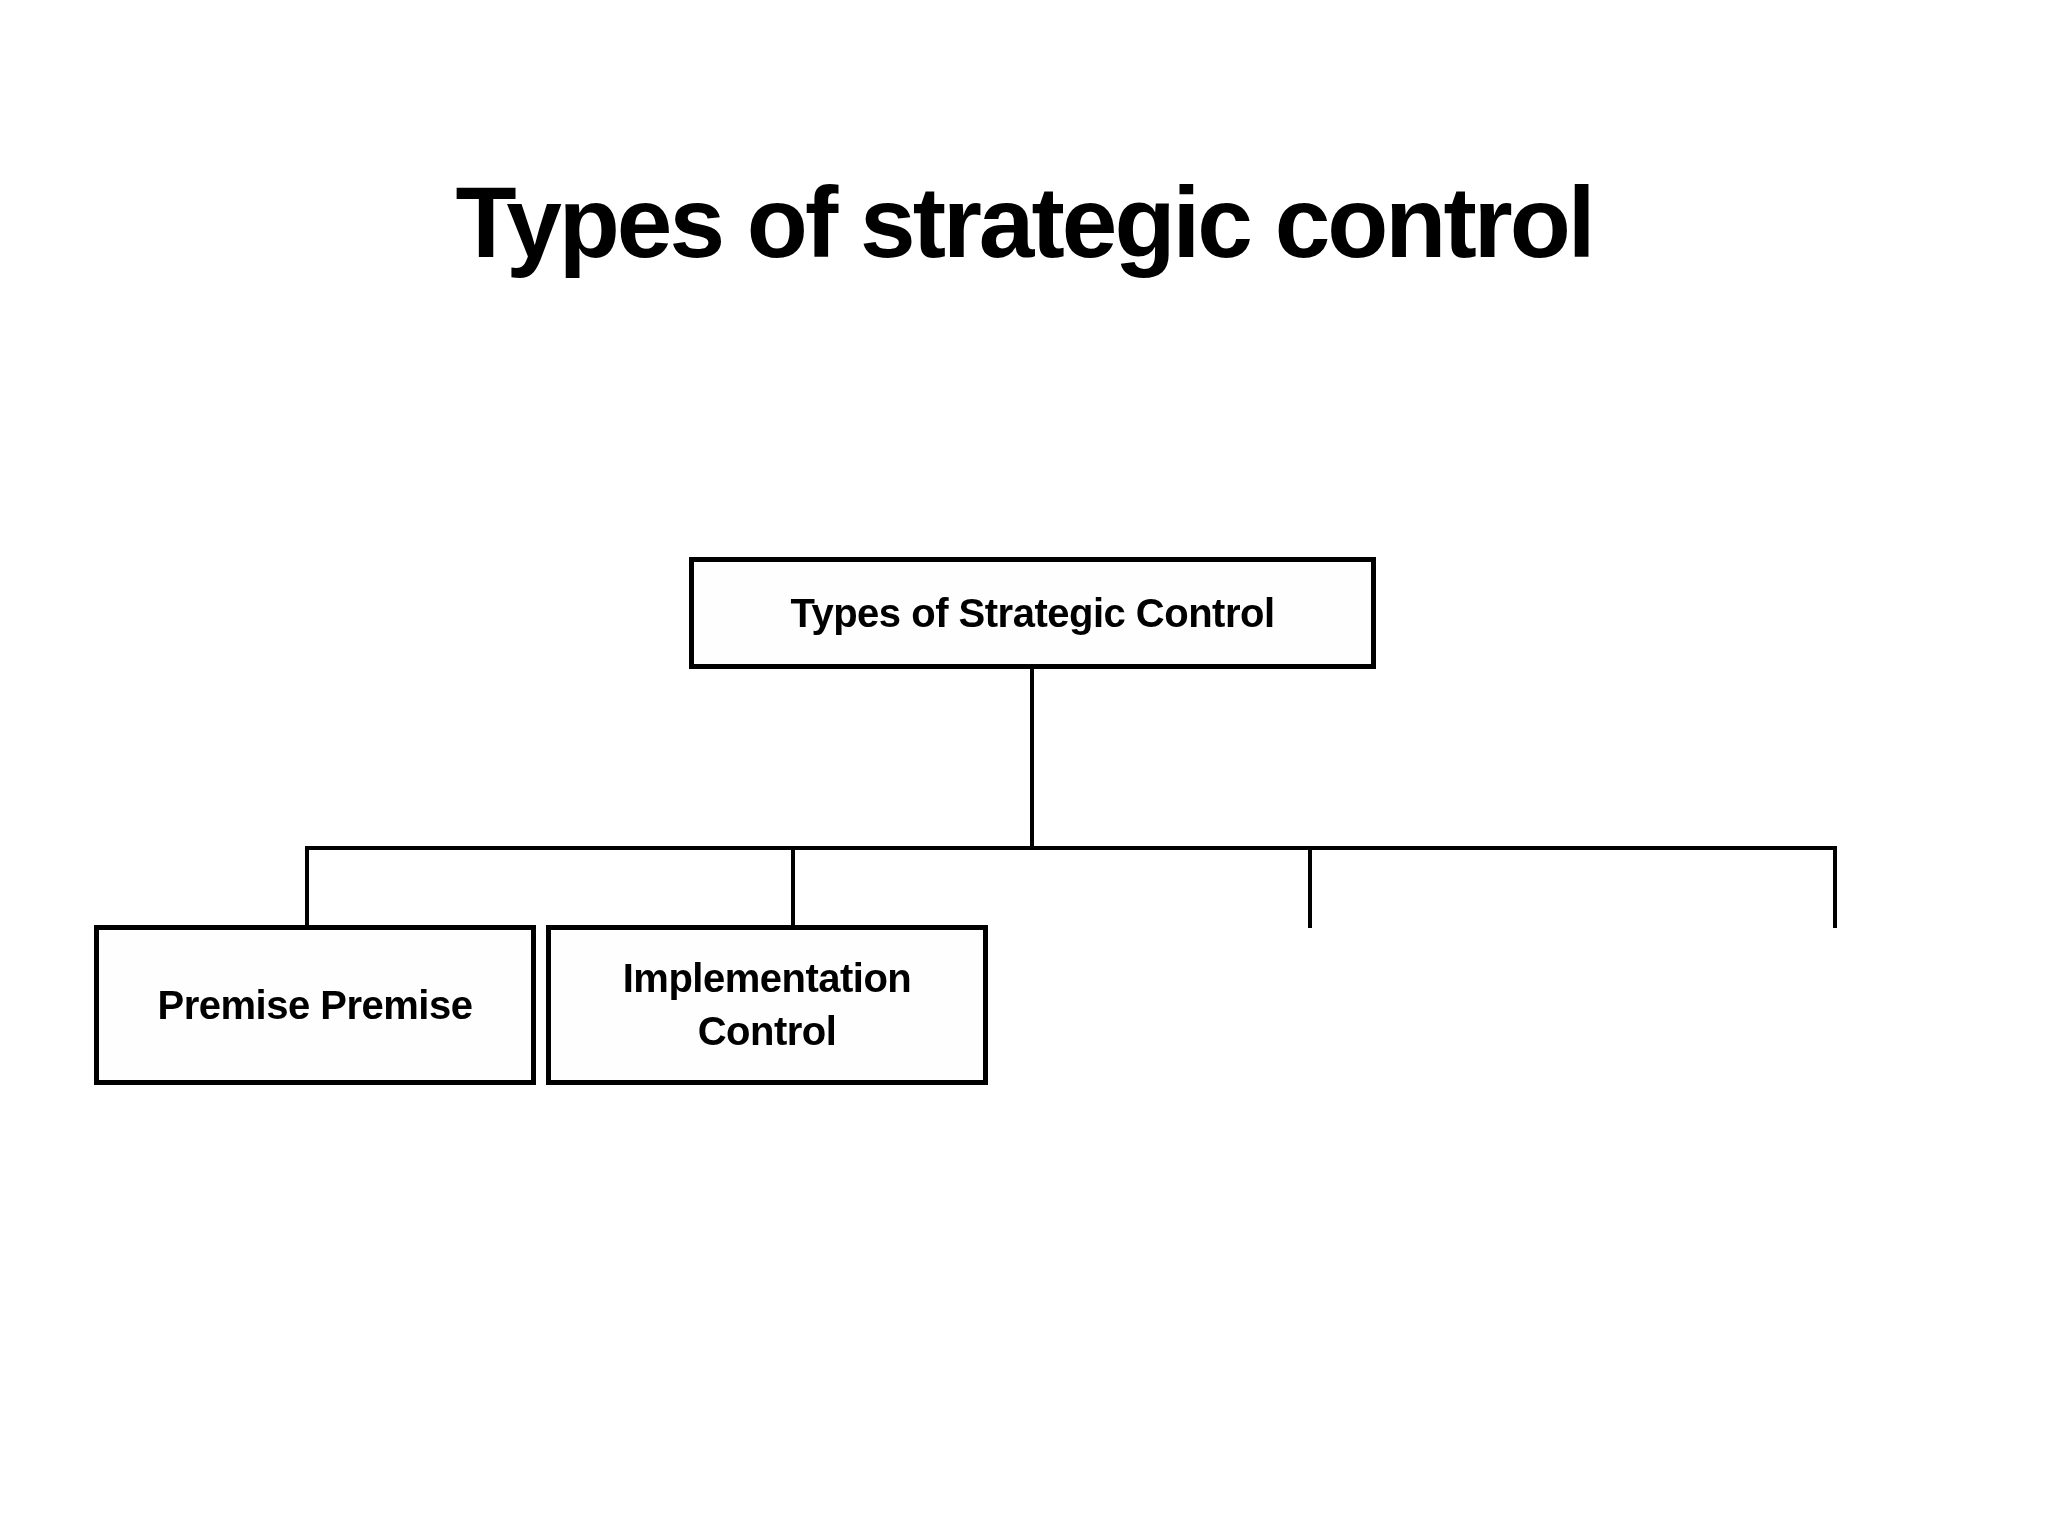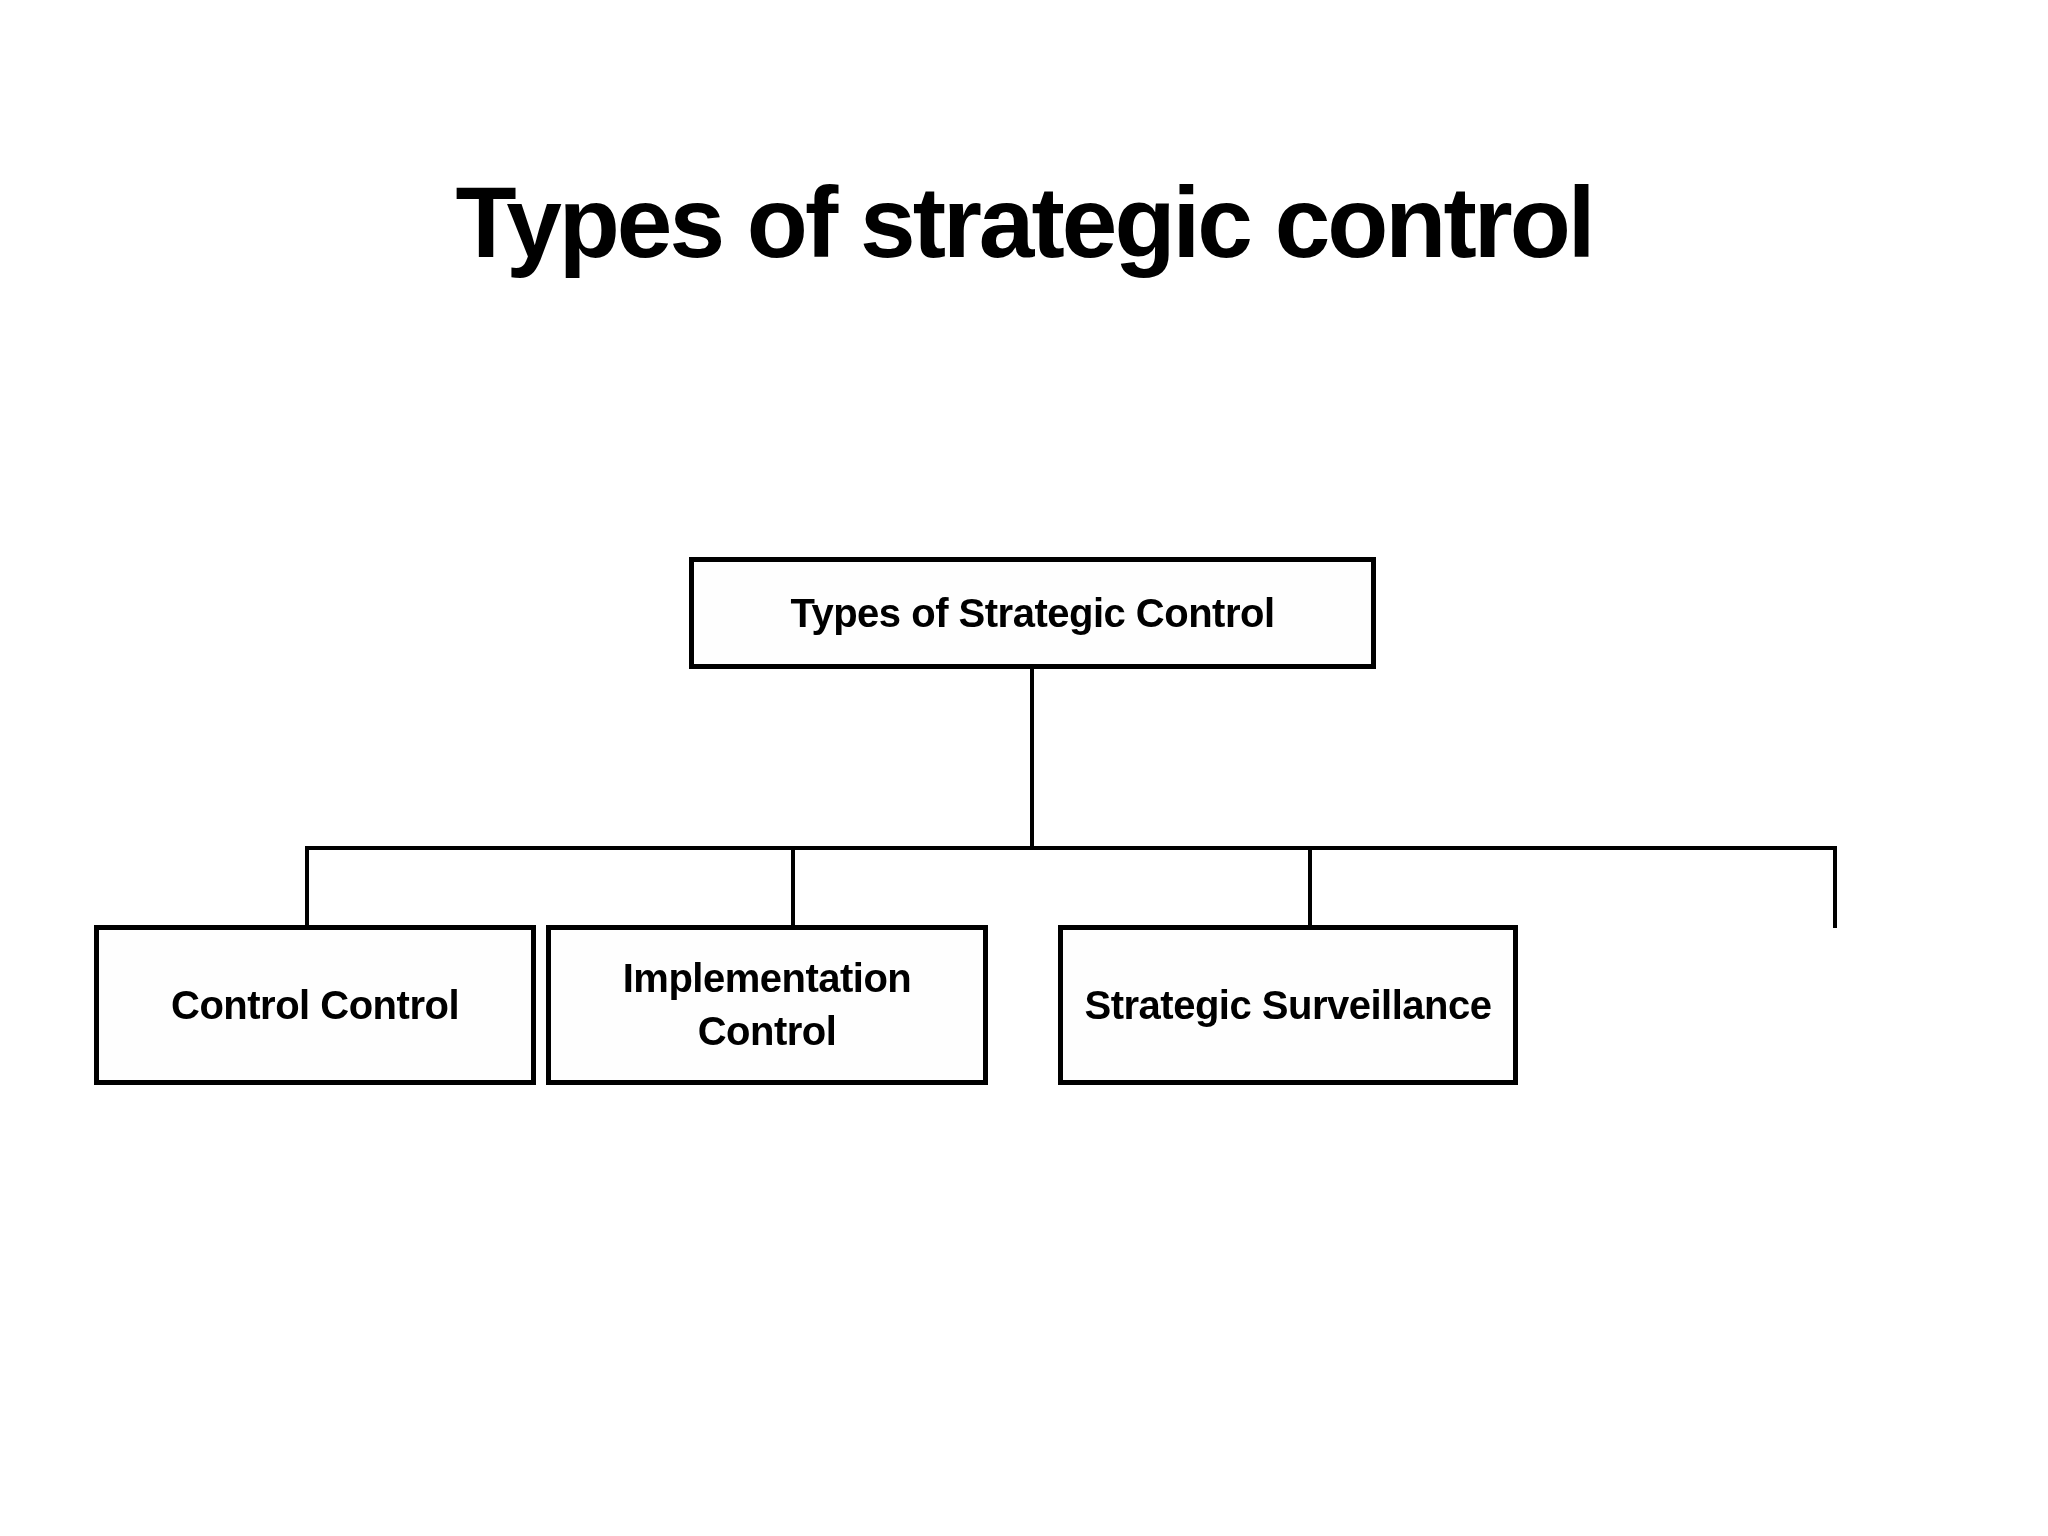--- a/index.html
+++ b/index.html
@@ -96,25 +96,22 @@
   <div class="line v drop1"></div>
   <div class="line v drop2"></div>
   <div class="line v drop3"></div>
   <div class="line v drop4"></div>
 
   <div class="node root">
     <span class="label">Types of Strategic Control</span>
   </div>
 
   <div class="node child c1">
-    <span class="label">Control Control</span>
+    <span class="label">Premise Premise</span>
   </div>
 
   <div class="node child c2">
     <span class="label">Implementation Control</span>
   </div>
 
-  <div class="node child c3">
-    <span class="label">Strategic Surveillance</span>
-  </div>
 
 
 </div>
 
 </body></html>

